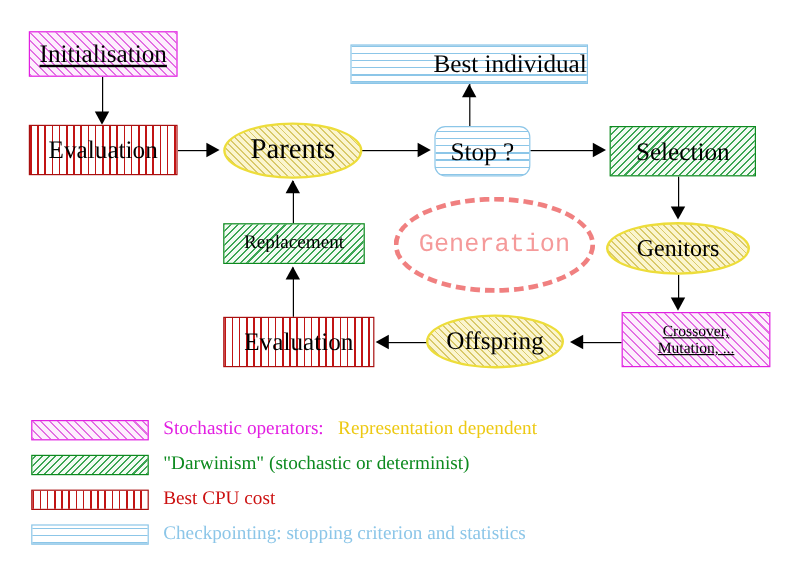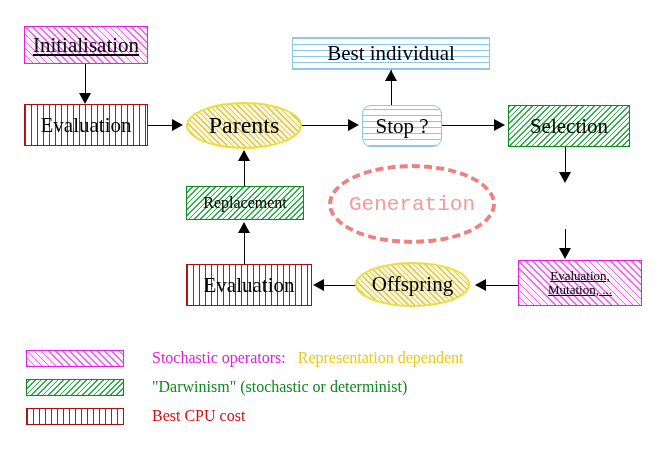--- a/index.html
+++ b/index.html
@@ -121,21 +121,21 @@
     align-items: center;
     height: 20px;
   }
   .swatch {
     width: 98px;
     height: 17px;
     box-sizing: border-box;
     flex: none;
   }
   .legend-text {
-    margin-left: 28px;
+    margin-left: 12px;
     white-space: nowrap;
     font-size: 16px;
   }
   .legend-text .part2 { margin-left: 12px; }
 </style>
 </head>
 <body>
 
 <div id="canvas">
 
@@ -144,51 +144,54 @@
   </div>
 
   <div class="node pat-red" style="left:24px; top:104px; width:124px; height:42px; font-size:21px;">
     <span class="lbl">Evaluation</span>
   </div>
 
   <div class="node pat-yellow ellipse" style="left:186px; top:102px; width:116px; height:47px; font-size:24px;">
     <span class="lbl">Parents</span>
   </div>
 
-  <div class="node pat-blue" style="left:292px; top:37px; width:198px; height:33px; font-size:21px;">
+  <div class="node pat-blue" style="left:292px; top:37px; width:198px; height:33px; font-size:21px;justify-content:flex-end;">
     <span class="lbl">Best individual</span>
   </div>
 
   <div class="node pat-blue rounded" style="left:362px; top:105px; width:80px; height:42px; font-size:21px;">
     <span class="lbl">Stop ?</span>
   </div>
 
   <div class="node pat-green" style="left:508px; top:105px; width:122px; height:42px; font-size:21px;">
     <span class="lbl">Selection</span>
   </div>
 
   <div class="node pat-green" style="left:186px; top:186px; width:118px; height:34px; font-size:16px;">
     <span class="lbl">Replacement</span>
   </div>
 
   <div class="gen-ellipse" style="left:328px; top:164px; width:168px; height:80px; font-size:21px;">
     <span class="lbl">Generation</span>
   </div>
 
+  <div class="node pat-yellow ellipse" style="left:505px; top:185px; width:120px; height:44px; font-size:20px;">
+    <span class="lbl">Genitors</span>
+  </div>
 
   <div class="node pat-red" style="left:186px; top:264px; width:126px; height:42px; font-size:21px;">
     <span class="lbl">Evaluation</span>
   </div>
 
   <div class="node pat-yellow ellipse" style="left:355px; top:262px; width:115px; height:45px; font-size:21px;">
     <span class="lbl">Offspring</span>
   </div>
 
   <div class="node pat-magenta" style="left:518px; top:260px; width:124px; height:46px; font-size:13px; flex-direction:column; justify-content:center;">
-    <span class="lbl">Evaluation,</span>
+    <span class="lbl">Crossover,</span>
     <span class="lbl">Mutation, ...</span>
   </div>
 
   <div class="line-v" style="left:85px; top:64px; height:32px;"></div>
   <div class="arrow down" style="left:79px; top:93px;"></div>
 
   <div class="line-h" style="left:148px; top:125px; width:30px;"></div>
   <div class="arrow right" style="left:172px; top:119px;"></div>
 
   <div class="line-h" style="left:300px; top:125px; width:54px;"></div>
@@ -228,14 +231,18 @@
   <div class="legend-row" style="top:377px;">
     <div class="swatch pat-green"></div>
     <div class="legend-text" style="color:#0d8a1f;">"Darwinism" (stochastic or determinist)</div>
   </div>
 
   <div class="legend-row" style="top:406px;">
     <div class="swatch pat-red"></div>
     <div class="legend-text" style="color:#cc1111;">Best CPU cost</div>
   </div>
 
+  <div class="legend-row" style="top:435px;">
+    <div class="swatch pat-blue"></div>
+    <div class="legend-text" style="color:#8cc6e8;">Checkpointing: stopping criterion and statistics</div>
+  </div>
 
 </div>
 
 </body></html>

